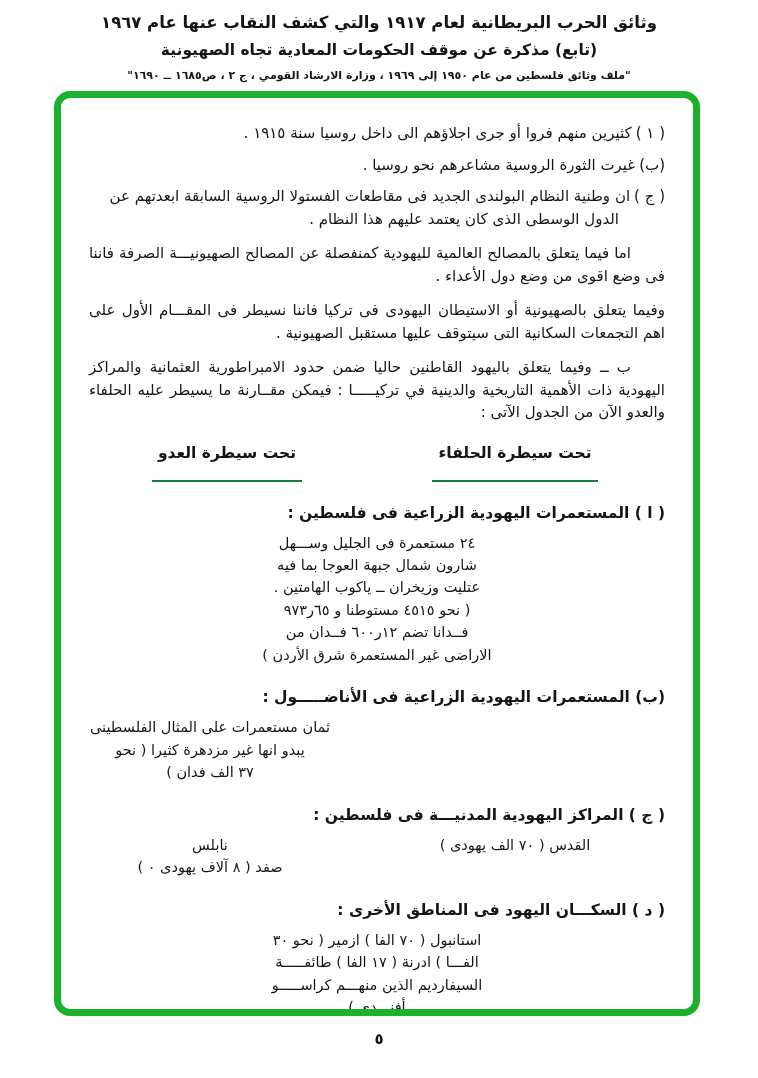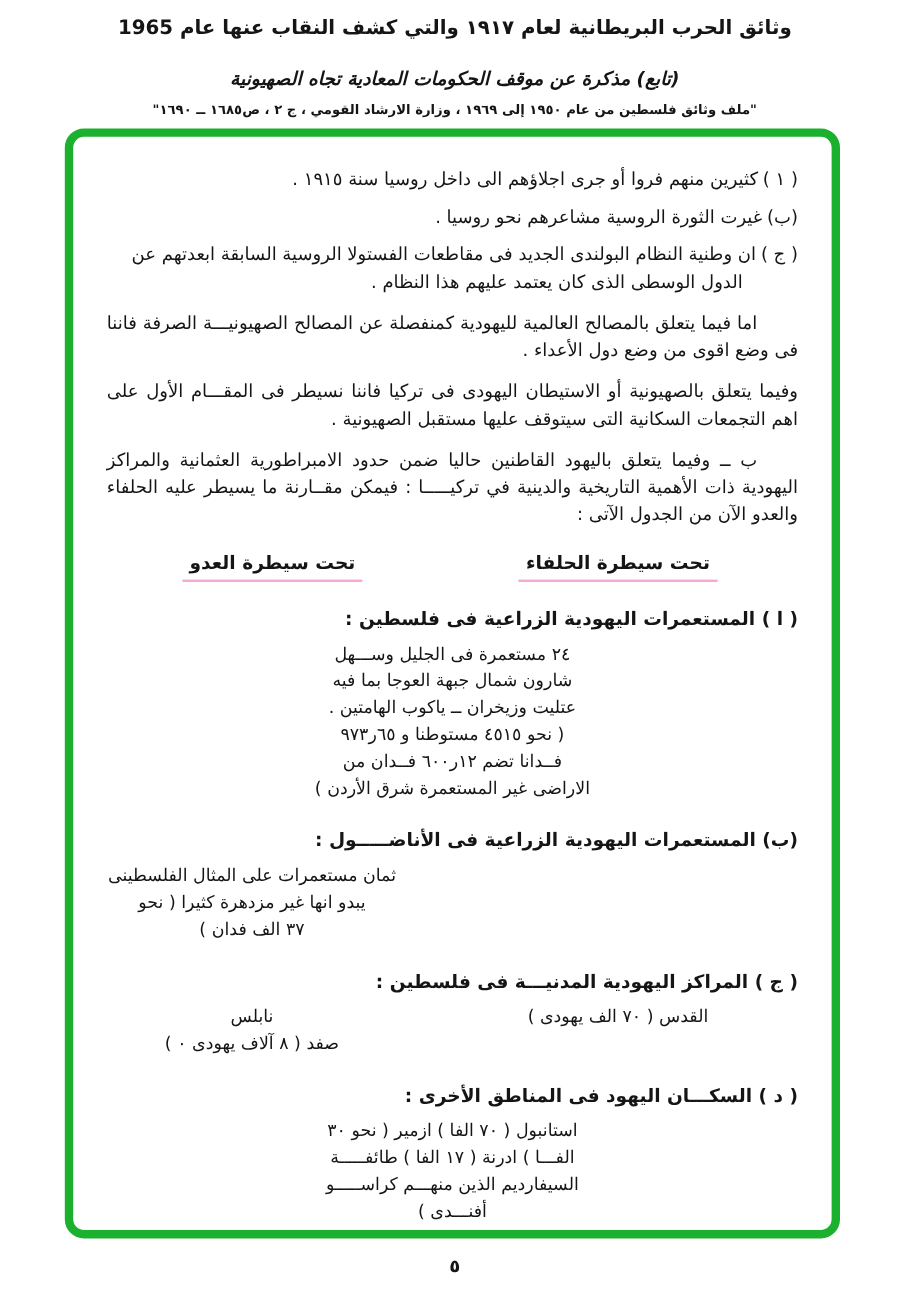--- a/index.html
+++ b/index.html
@@ -3,53 +3,53 @@
 <meta charset="utf-8">
 <style>
   html,body{margin:0;padding:0;}
   body{
     width:758px;height:1078px;background:#ffffff;
     font-family:"DejaVu Sans",sans-serif;color:#151515;
     overflow:hidden;position:relative;
   }
   .doc-header{text-align:center;padding-top:13px;}
   .doc-title{font-size:16.5px;font-weight:700;letter-spacing:.2px;}
-  .doc-subtitle{font-size:15.5px;font-weight:700;margin-top:25px;font-style:italic;}
+  .doc-subtitle{font-size:15.5px;font-weight:700;margin-top:9px;}
   .doc-source{font-size:11px;font-weight:700;margin-top:10px;}
   .green-box{
     box-sizing:border-box;
     margin:9px 58px 12px 54px;
     height:925px;
     border:7px solid #1bb12e;
     border-radius:16px;
     padding:24px 28px 14px 28px;
     overflow:hidden;
   }
   .item{margin:0 0 9px 0;font-size:15px;line-height:1.5;
         padding-right:46px;text-indent:-46px;}
   .item .lbl{margin-left:4px;}
   .para{font-size:15px;line-height:1.5;margin:12px 0 10px 0;text-align:justify;}
   .para.indent{text-indent:34px;}
   .col-headers{display:flex;margin:20px 0 4px 0;}
   .col-headers .hcell{text-align:center;font-weight:700;font-size:15.5px;}
   .hcell.allies{width:300px;}
   .hcell.enemy{flex:1;}
-  .hcell span{display:inline-block;border-bottom:2px solid #f9a8d4;padding:0 6px 5px 6px;}
+  .hcell span{display:inline-block;border-bottom:2px solid #15803d;padding:0 6px 18px 6px;}
   .section-title{font-weight:700;font-size:15.5px;margin:22px 0 10px 0;}
   .row{display:flex;gap:34px;}
   .cell{font-size:14.5px;line-height:1.55;white-space:pre-line;text-align:center;}
   .cell.allies{width:300px;}
   .cell.enemy{flex:1;}
   .page-num{text-align:center;font-size:15px;font-weight:700;margin-top:14px;}
 </style>
 </head>
 <body>
 
 <div class="doc-header">
-  <div class="doc-title">وثائق الحرب البريطانية لعام ١٩١٧ والتي كشف النقاب عنها عام 1965</div>
+  <div class="doc-title">وثائق الحرب البريطانية لعام ١٩١٧ والتي كشف النقاب عنها عام ١٩٦٧</div>
   <div class="doc-subtitle">(تابع) مذكرة عن موقف الحكومات المعادية تجاه الصهيونية</div>
   <div class="doc-source">"ملف وثائق فلسطين من عام ١٩٥٠ إلى ١٩٦٩ ، وزارة الارشاد القومي ، ج ٢ ، ص١٦٨٥ ــ ١٦٩٠"</div>
 </div>
 
 <div class="green-box">
 
   <p class="item"><span class="lbl">( ١ )</span><span>كثيرين منهم فروا أو جرى اجلاؤهم الى داخل روسيا سنة ١٩١٥ .</span></p>
   <p class="item"><span class="lbl">(ب)</span><span>غيرت الثورة الروسية مشاعرهم نحو روسيا .</span></p>
   <p class="item"><span class="lbl">( ج )</span><span>ان وطنية النظام البولندى الجديد فى مقاطعات الفستولا الروسية السابقة ابعدتهم عن الدول الوسطى الذى كان يعتمد عليهم هذا النظام .</span></p>
 

